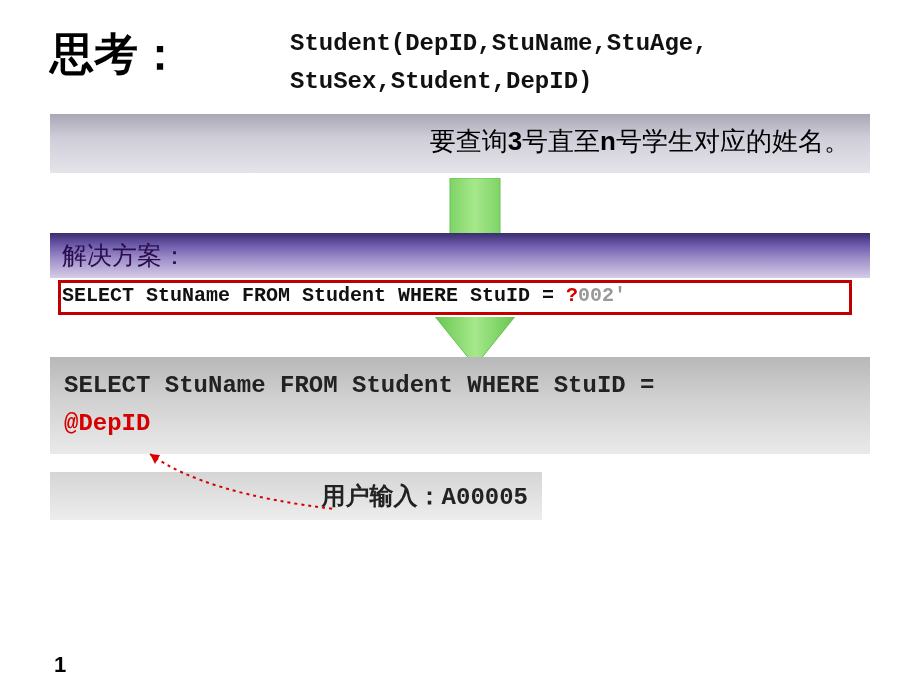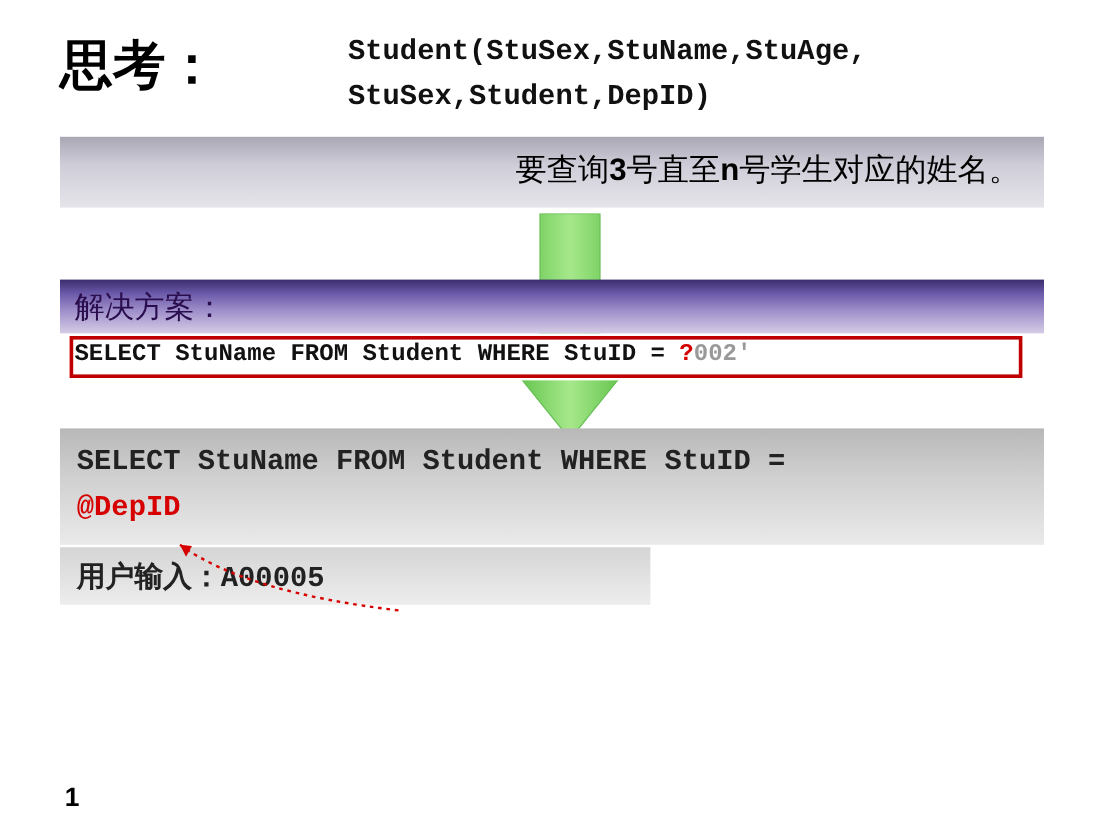--- a/index.html
+++ b/index.html
@@ -91,49 +91,50 @@
   }
   .at-stuid { color: #d60000; }
 
   .dotted-arrow {
     position: absolute;
     left: 95px;
     top: 92px;
   }
 
   .input-block {
-    margin-top: 2px;
+    margin-top: 18px;
     background: linear-gradient(to bottom, #d5d5d5 0%, #ededed 100%);
     padding: 8px 14px;
     font-family: "Courier New", monospace, "SimSun";
     font-size: 24px;
     font-weight: bold;
     color: #222;
     width: 60%;
+    text-align: right;
   }
 
   .page-num {
     position: absolute;
     left: 54px;
     bottom: 12px;
     font-family: "Arial Black", sans-serif;
     font-size: 22px;
     font-weight: 900;
     color: #000;
   }
 </style>
 </head>
 <body>
 
 <div class="slide">
 
   <div class="title-row">
     <div class="title-main">思考：</div>
     <div class="title-sub">
-      <span>Student(StuSex,StuName,StuAge,</span><br>
+      <span>Student(DepID,StuName,StuAge,</span><br>
       <span>StuSex,Student,DepID)</span>
     </div>
   </div>
 
   <div class="bar-box">
     <span>要查询</span><span class="bold">3</span><span>号直至</span><span class="bold">n</span><span>号学生对应的姓名。</span>
   </div>
 
   <div class="purple-section">
 

